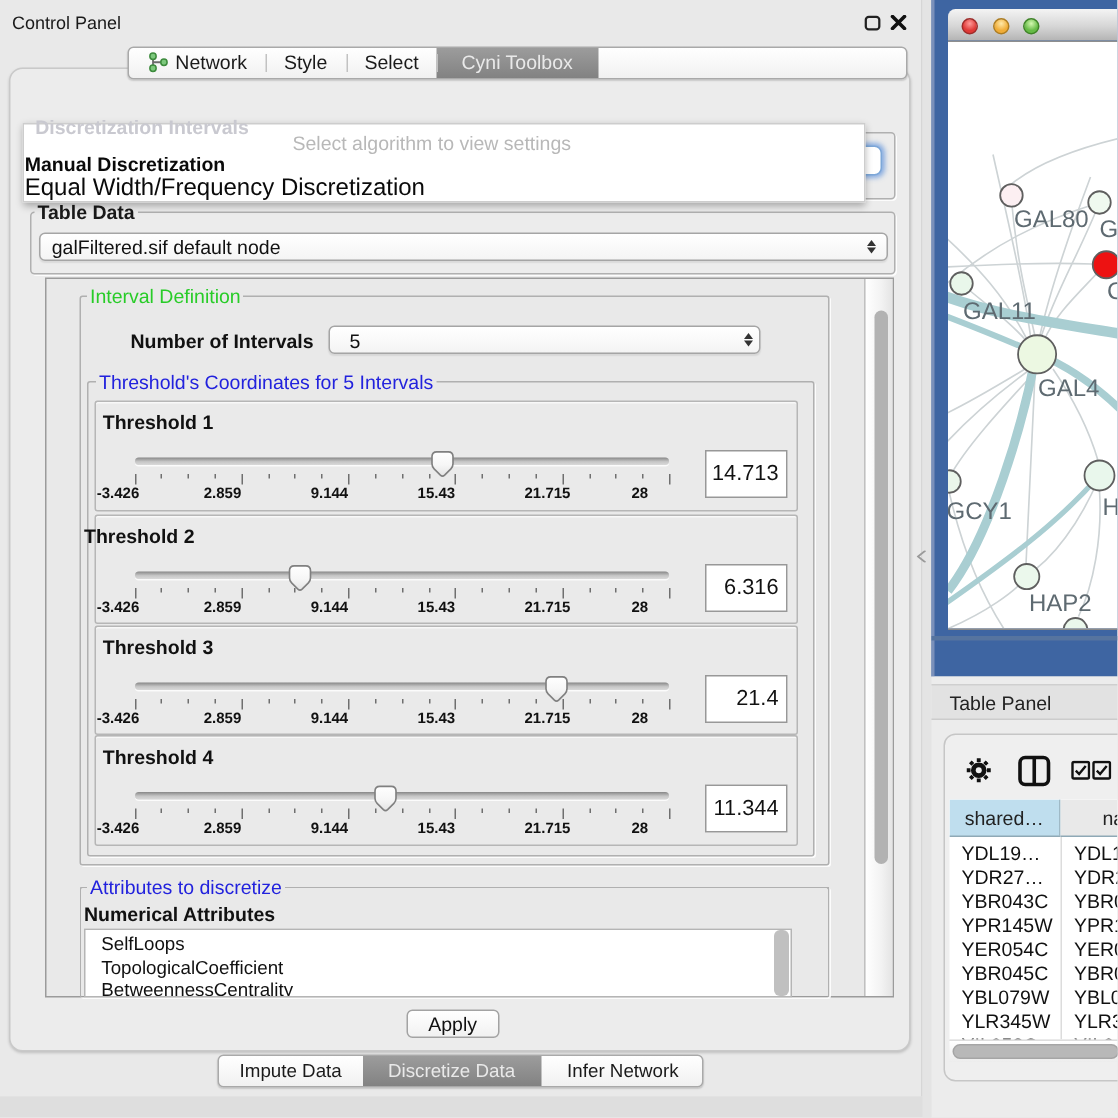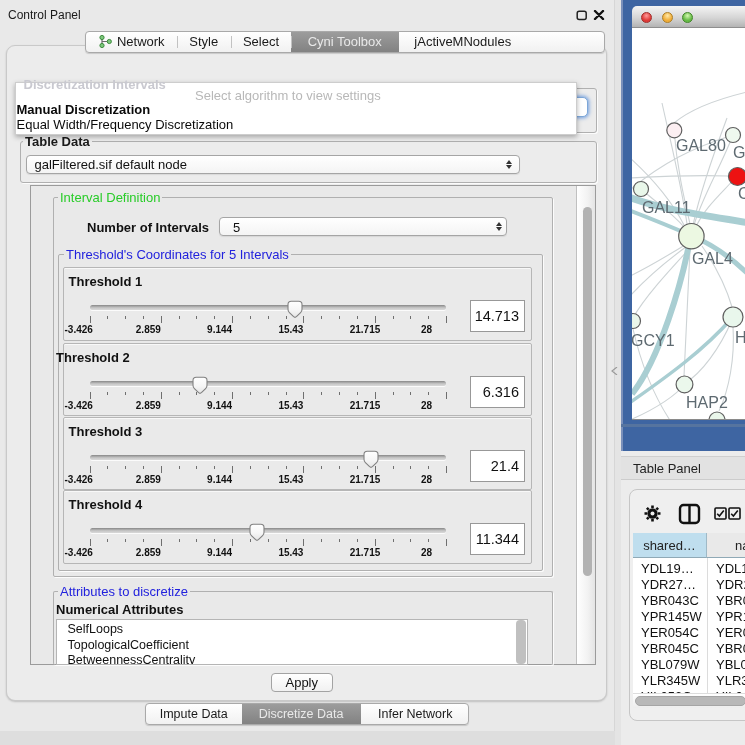--- a/index.html
+++ b/index.html
@@ -47,32 +47,29 @@
     </div>
 <div class="seg" style="left:90.5px;width:54.5px;">
       <span class="tabtxt" style="color:#1a1a1a">Style</span>
     </div>
 <div class="seg" style="left:145px;width:60px;">
       <span class="tabtxt" style="color:#1a1a1a">Select</span>
     </div>
 <div class="seg" style="left:205px;width:107.5px;background:linear-gradient(#9c9c9c,#828282);">
       <span class="tabtxt" style="color:#e9e9e9">Cyni Toolbox</span>
     </div>
-<div class="seg" style="left:312.5px;width:128.5px;">
-      <span class="tabtxt" style="color:#1a1a1a">jActiveMNodules</span>
-    </div>
 <div class="sep" style="left:90.5px"></div>
 <div class="sep" style="left:145px"></div>
 <div class="sep" style="left:205px"></div>
 </div>
 <div class="abs etch" style="left:20px;top:88px;width:577px;height:45px"></div>
 <div class="abs" style="left:30px;top:97px;width:558px;height:20px;border-radius:5px;background:#fff;border:1px solid #7da7d8;box-shadow:0 0 3.5px 1.5px rgba(100,150,220,.75)"></div>
 <div class="abs etch" style="left:20px;top:141px;width:577px;height:42px"></div>
 <div class="abs gtitle" style="left:23px;top:135px;font-weight:bold;color:#1a1a1a;background:#ececec">Table Data</div>
-<div class="abs combo" style="left:25.5px;top:155px;width:494px;height:18.5px">
+<div class="abs combo" style="left:25.5px;top:155px;width:566px;height:18.5px">
     <div class="cartxt">galFiltered.sif default node</div>
     <div class="arr arrup"></div>
     <div class="arr arrdn"></div>
   </div>
 <div class="abs" style="left:30px;top:184.5px;width:566px;height:480.5px;background:#e9e9e9;border:1px solid #9b9b9b"></div>
 <div class="abs" style="left:576px;top:185.5px;width:19px;height:478.5px;background:linear-gradient(90deg,#ffffff,#f2f2f2 60%,#e4e4e4);border-left:1px solid #c0c0c0"></div>
 <div class="abs" style="left:582.5px;top:207px;width:9px;height:369px;background:#b2b2b2;border-radius:4.5px"></div>
 <div class="abs etch" style="left:52.5px;top:197px;width:500px;height:380px;border-radius:2px"></div>
 <div class="abs gtitle" style="left:58px;top:191px;color:#28cc28">Interval Definition</div>
 <div class="abs blab" style="left:87px;top:220px">Number of Intervals</div>
@@ -251,21 +248,21 @@
 <div class="abs gtitle" style="left:58px;top:585px;color:#2222dd">Attributes to discretize</div>
 <div class="abs blab" style="left:56px;top:602px">Numerical Attributes</div>
 <div class="abs" style="left:55.5px;top:619px;width:472.5px;height:46px;background:#fff;border:1px solid #b5b5b5;overflow:hidden">
     <div style="font-size:12.5px;color:#111;padding:2px 0 0 11px;line-height:15.5px">SelfLoops<br>TopologicalCoefficient<br>BetweennessCentrality</div>
   </div>
 <div class="abs" style="left:516px;top:620px;width:10px;height:44px;background:#c0c0c0;border-radius:4px"></div>
 <div class="abs" style="left:15.2px;top:81.7px;width:562px;height:53.6px;background:#fff;border:1px solid #cdcdcd;box-shadow:0 2px 5px rgba(0,0,0,.3)"></div>
 <div class="abs" style="left:23.5px;top:77px;font-size:13px;font-weight:bold;color:#c9c9d0">Discretization Intervals</div>
 <div class="abs" style="left:195px;top:88px;font-size:13px;color:#b8b8b8">Select algorithm to view settings</div>
 <div class="abs" style="left:16.5px;top:102px;font-size:13px;font-weight:bold;color:#0a0a0a">Manual Discretization</div>
-<div class="abs" style="left:16.5px;top:116.5px;font-size:13px;color:#0a0a0a">Equal Width/Frequency Discretization</div>
+<div class="abs" style="left:16.5px;top:116.5px;font-size:16px;color:#0a0a0a">Equal Width/Frequency Discretization</div>
 <div class="abs" style="left:270.5px;top:672.5px;width:62.5px;height:19.5px;background:linear-gradient(#ffffff,#f1f1f1);border:1px solid #a3a3a3;border-radius:4px;text-align:center;font-size:13px;line-height:18px;color:#111">Apply</div>
 <div class="abs" style="left:145px;top:703px;width:324px;height:21.5px;background:linear-gradient(#ffffff,#f1f1f1);border:1px solid #a9a9a9;border-radius:4px;box-shadow:0 1px 1px rgba(0,0,0,.15)">
 <div class="seg" style="left:0px;width:95.5px;">
       <span class="tabtxt" style="color:#1a1a1a;font-size:12.5px">Impute Data</span>
     </div>
 <div class="seg" style="left:95.5px;width:119.0px;background:linear-gradient(#9c9c9c,#828282);">
       <span class="tabtxt" style="color:#e9e9e9;font-size:12.5px">Discretize Data</span>
     </div>
 <div class="seg" style="left:214.5px;width:109.5px;">
       <span class="tabtxt" style="color:#1a1a1a;font-size:12.5px">Infer Network</span>

